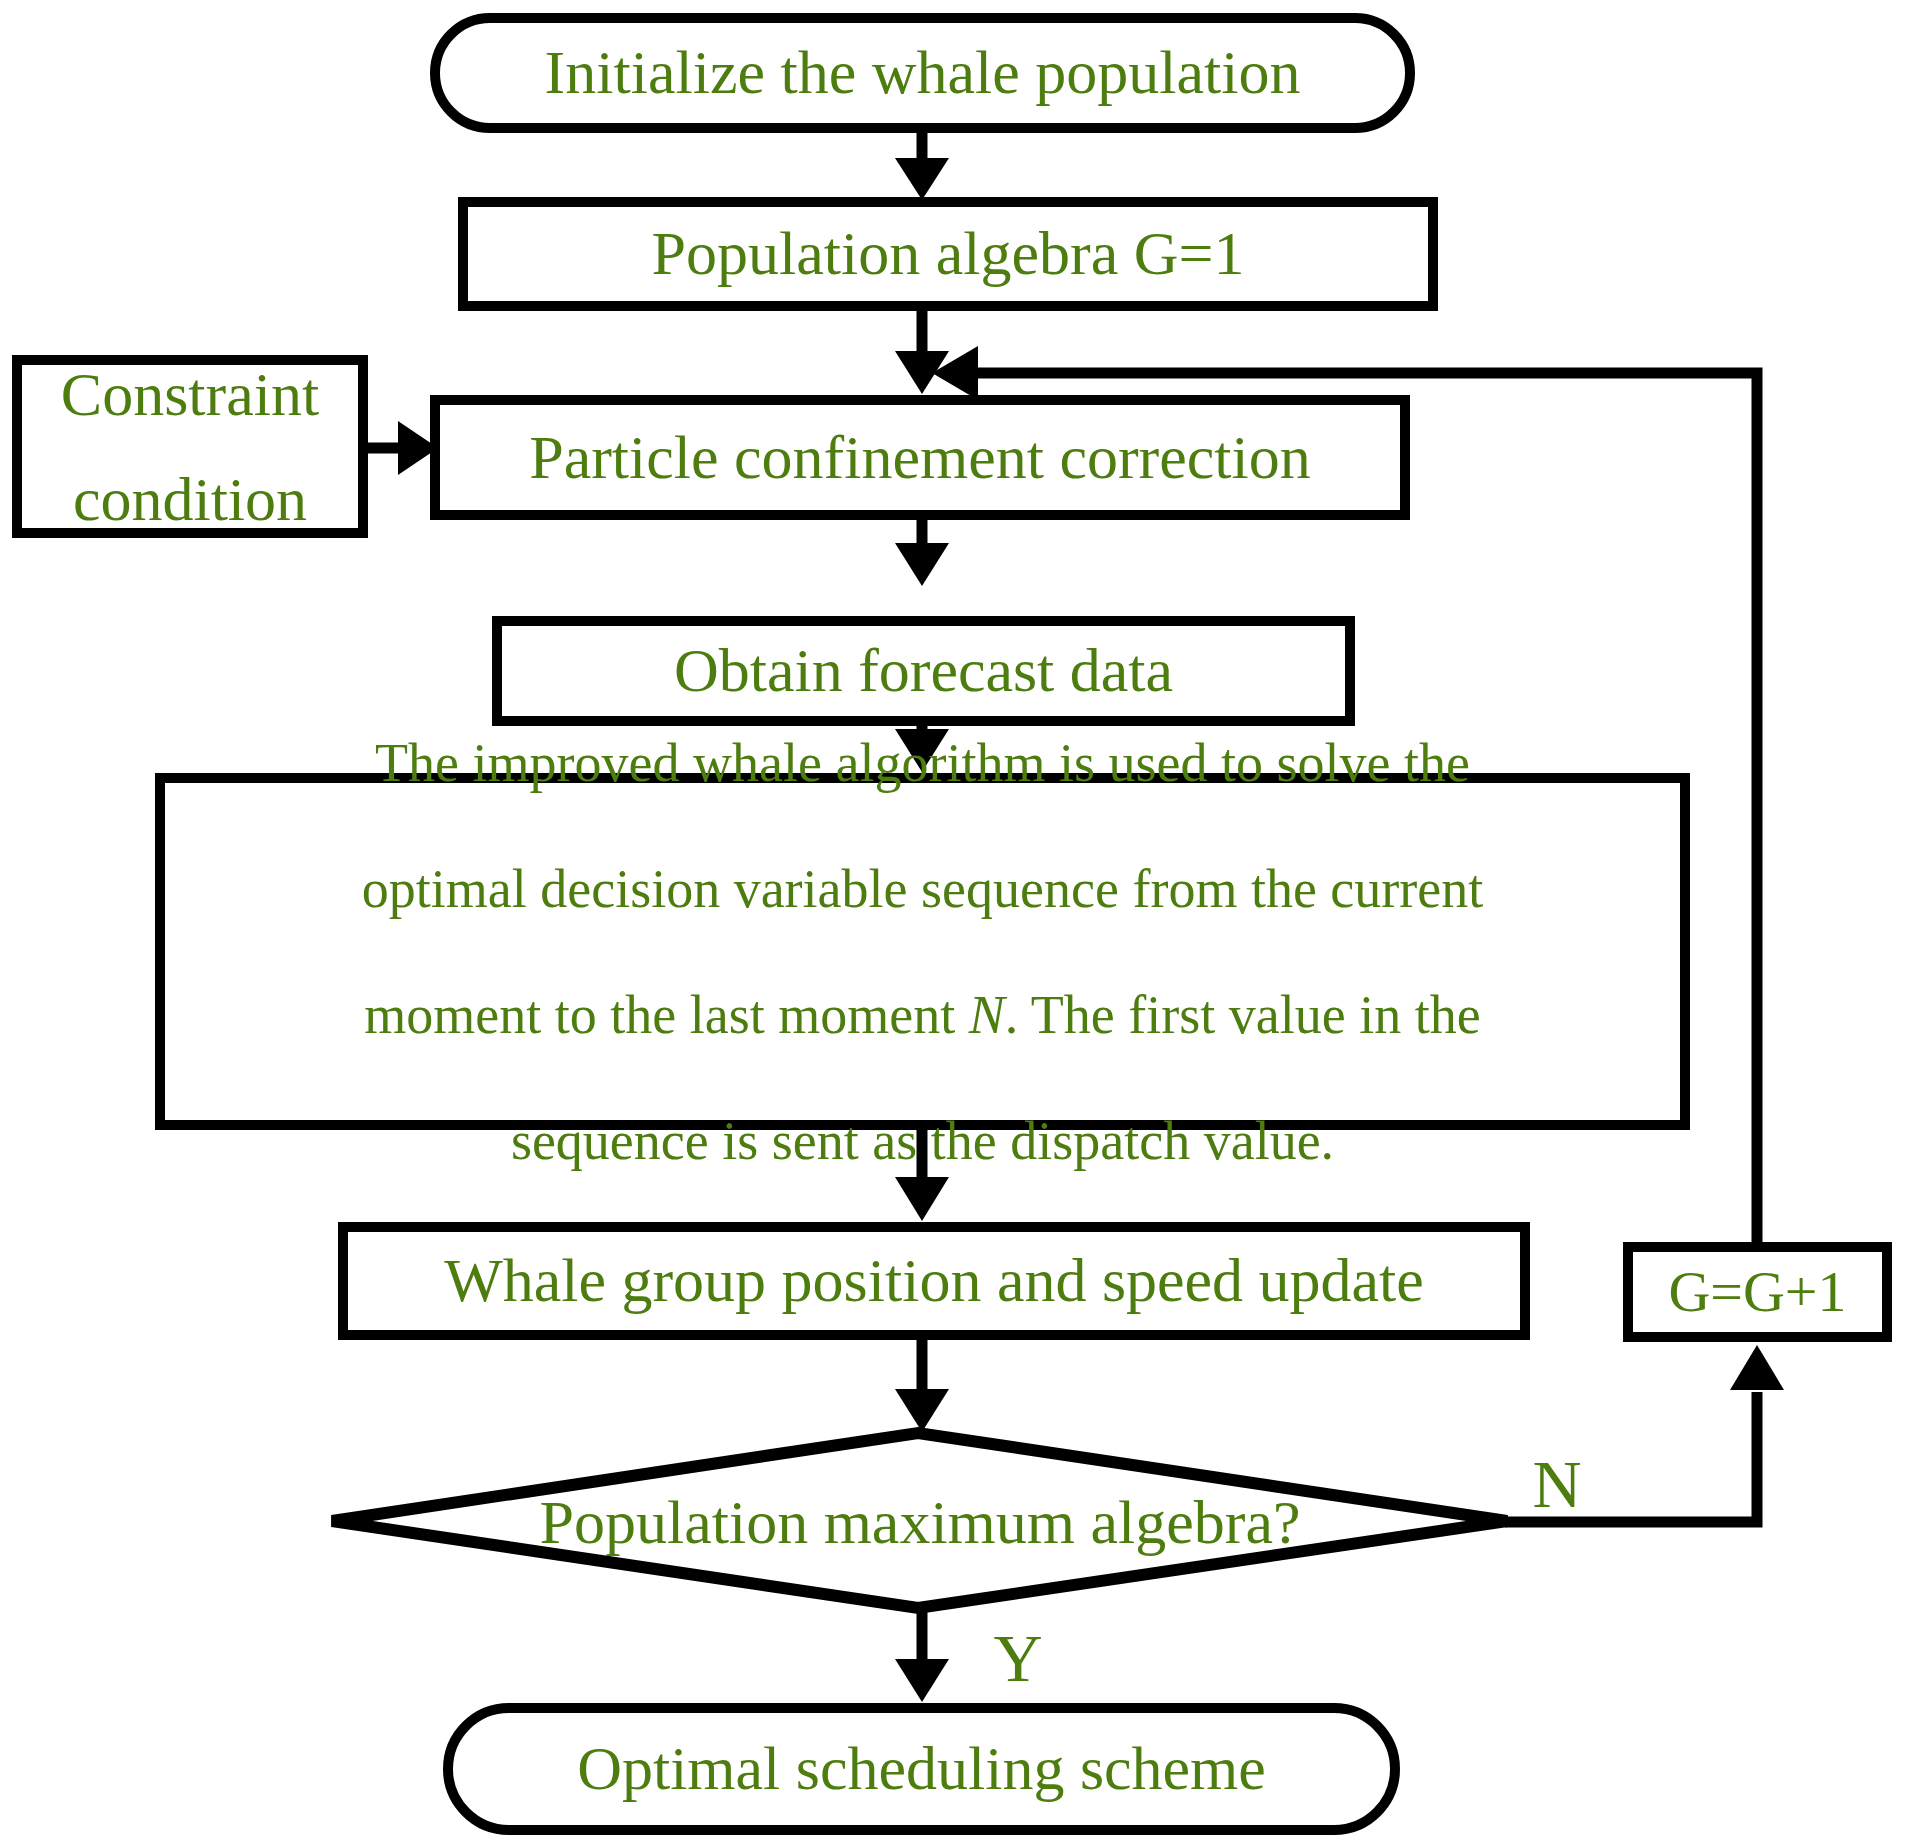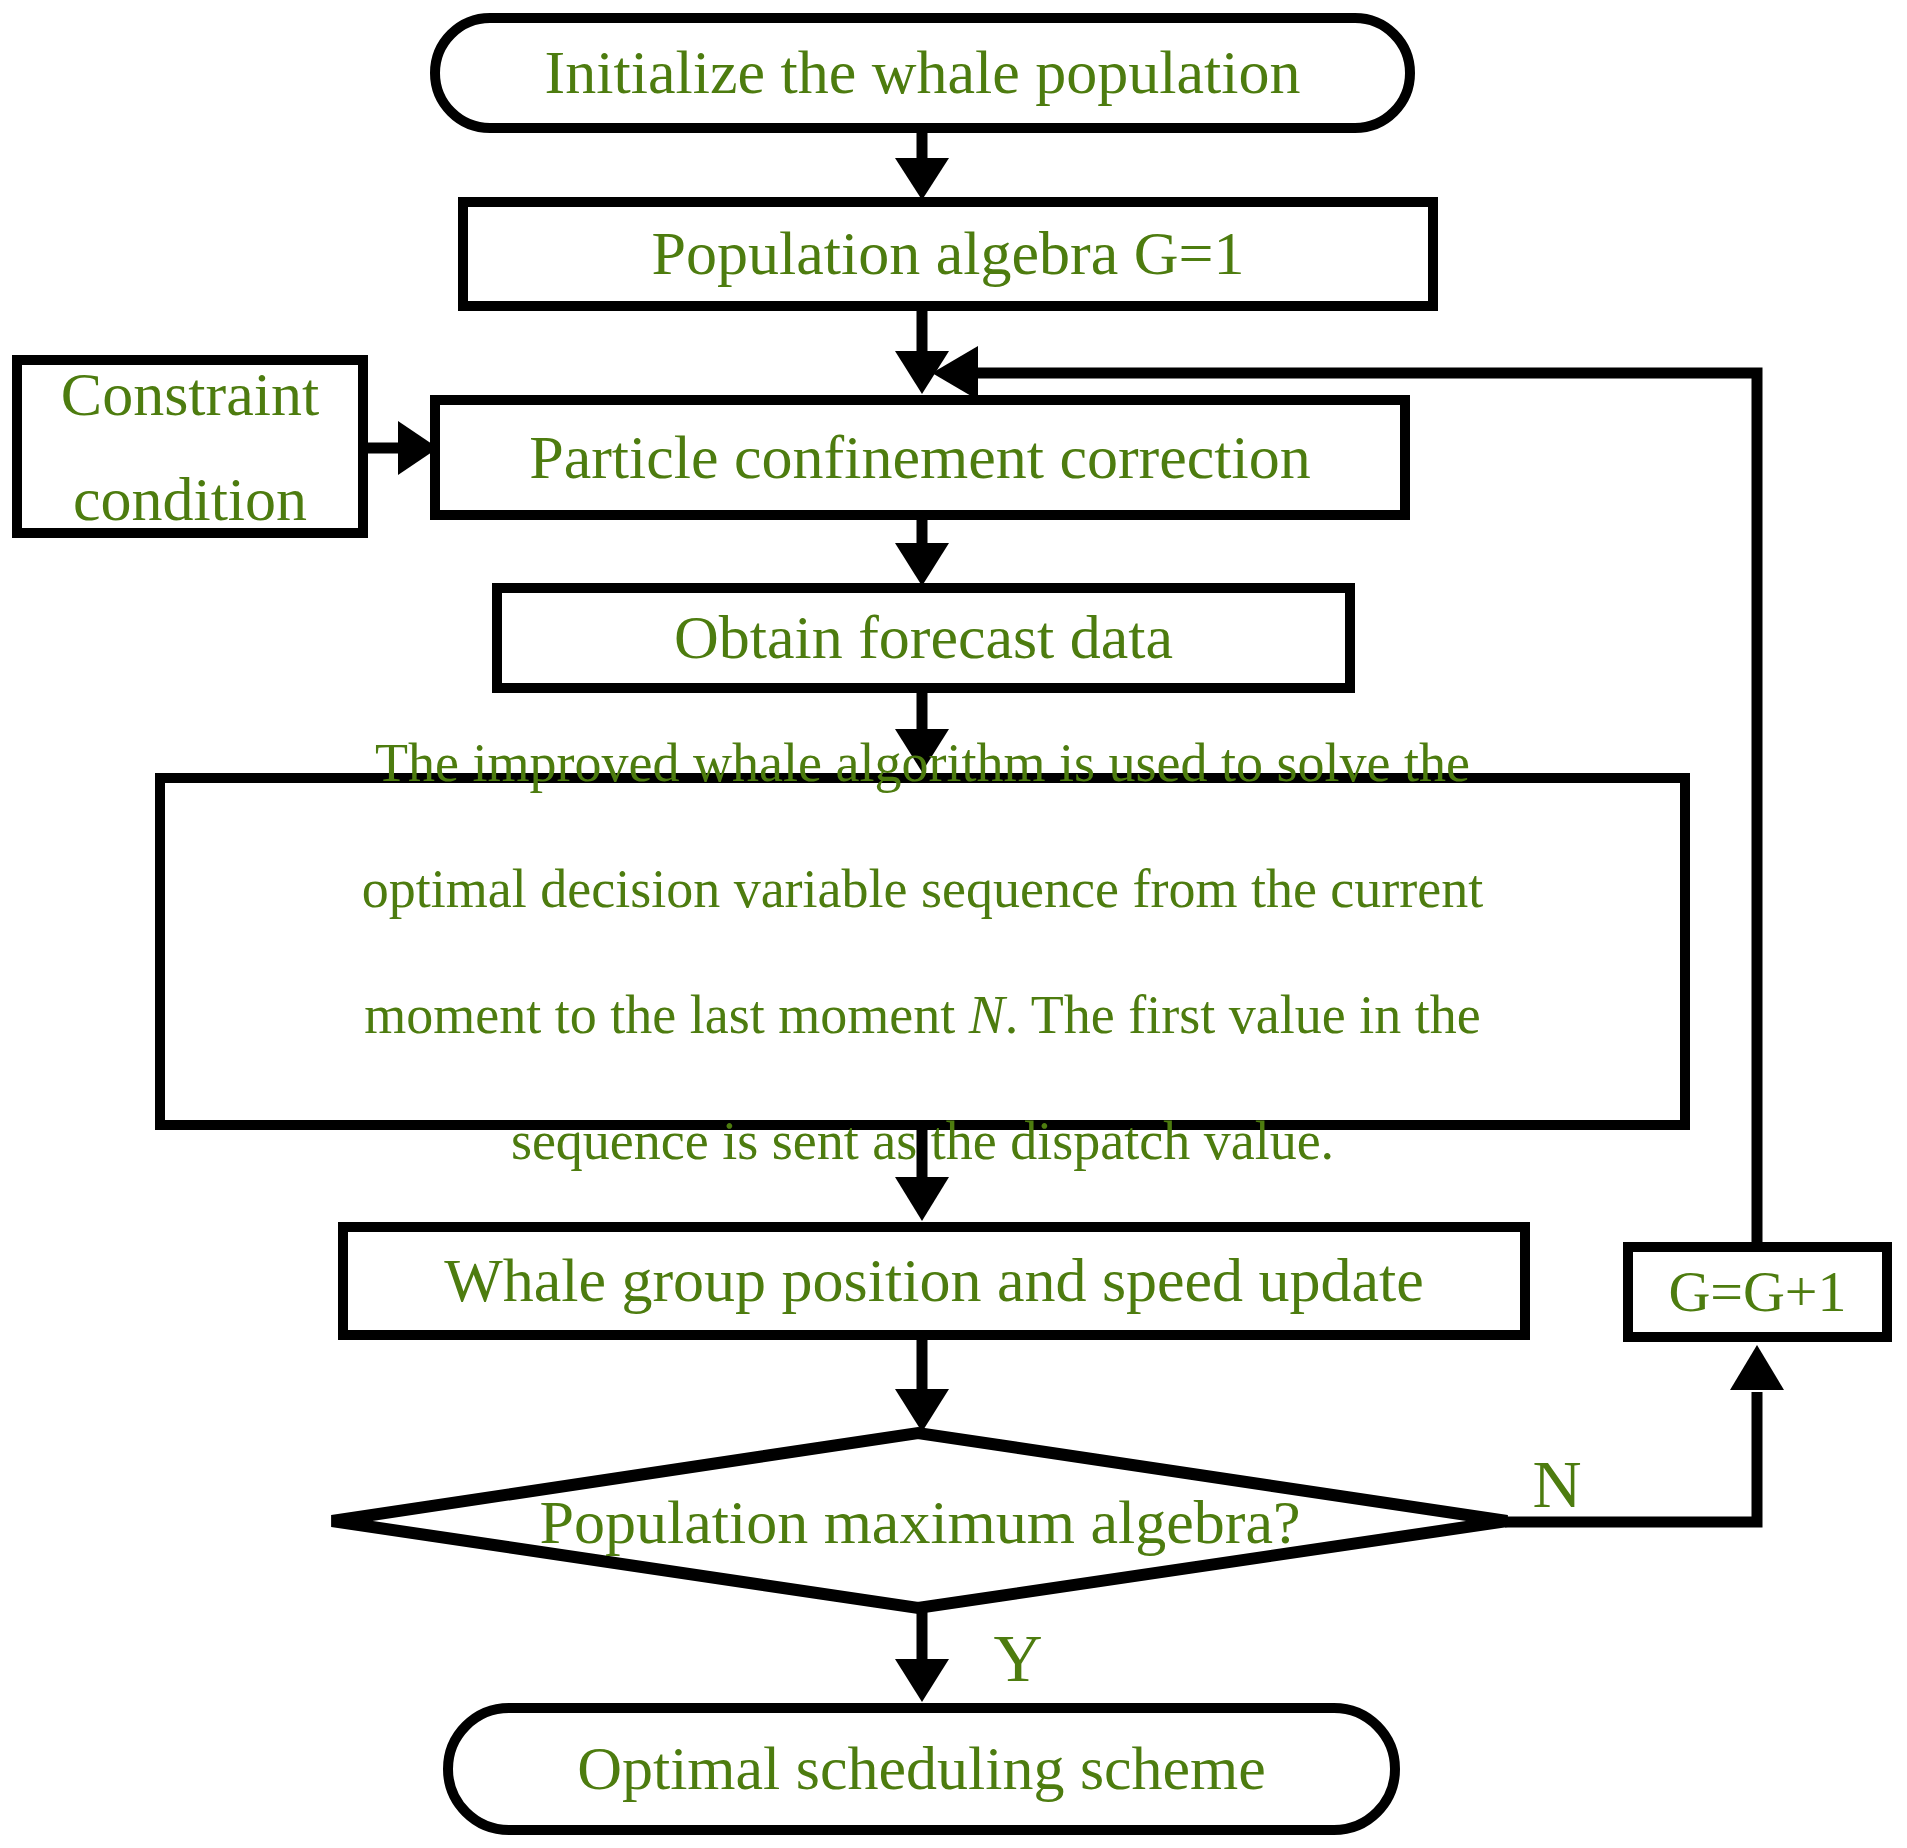--- a/index.html
+++ b/index.html
@@ -116,21 +116,21 @@
 
   <div class="node multiline" style="left:12px; top:355px; width:356px; height:183px; line-height:1.3;gap:24px;">
     <span class="bigline">Constraint</span>
     <span class="bigline">condition</span>
   </div>
 
   <div class="node" style="left:430px; top:395px; width:980px; height:125px;">
     <span>Particle confinement correction</span>
   </div>
 
-  <div class="node" style="left:492px; top:583px; width:863px; height:110px;">
+  <div class="node" style="left:492px; top:616px; width:863px; height:110px;">
     <span>Obtain forecast data</span>
   </div>
 
   <div class="node multiline" style="left:155px; top:773px; width:1535px; height:357px; line-height:84px; font-size:54px;gap:42px;">
     <span class="bigline">The improved whale algorithm is used to solve the</span>
     <span class="bigline">optimal decision variable sequence from the current</span>
     <span class="bigline"><span>moment to the last moment </span><span class="var-italic">N</span><span>. The first value in the</span></span>
     <span class="bigline">sequence is sent as the dispatch value.</span>
   </div>
 

